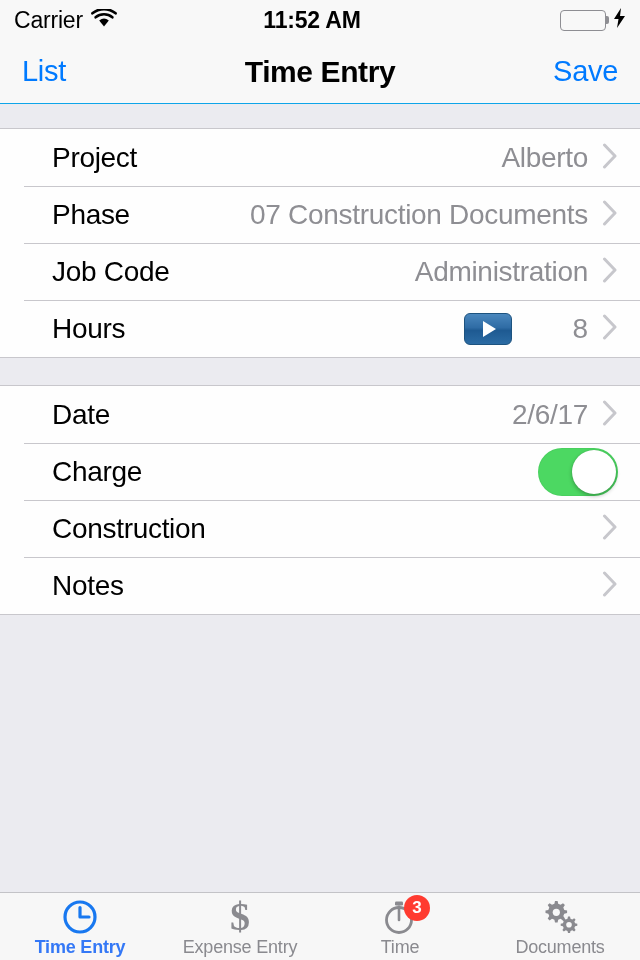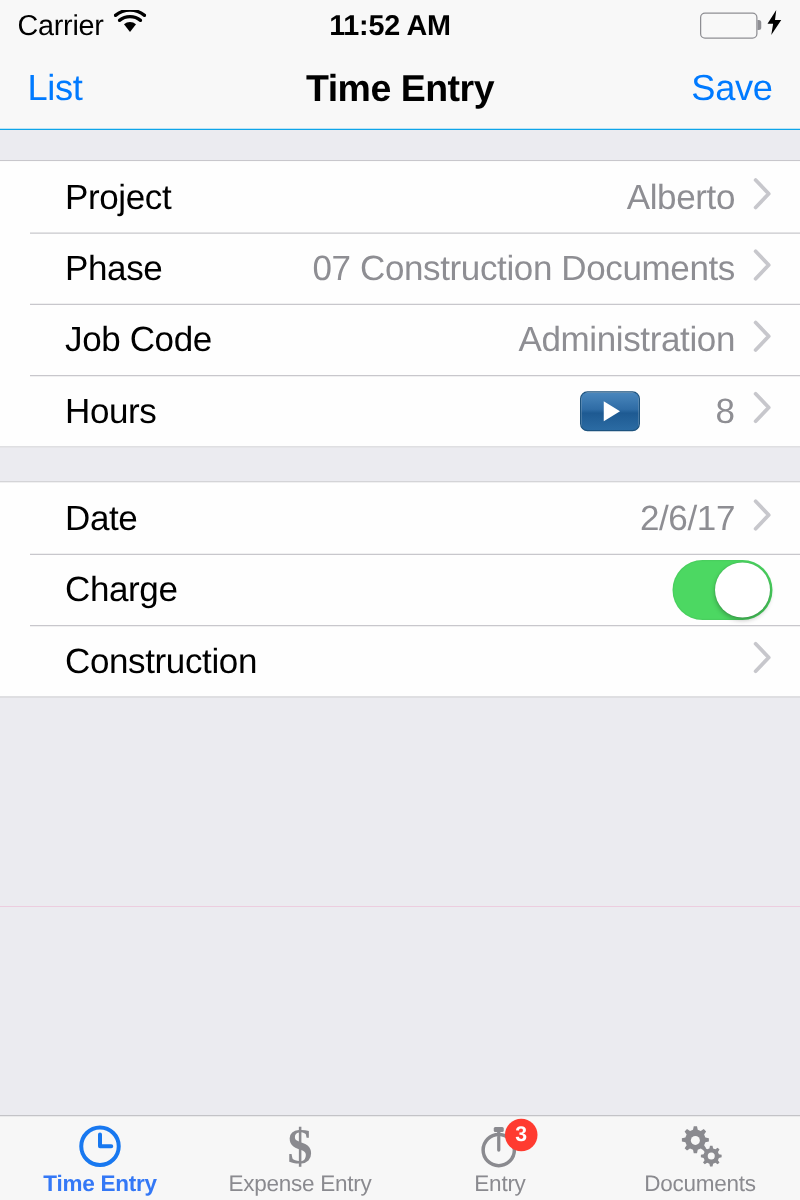--- a/index.html
+++ b/index.html
@@ -13,21 +13,21 @@
   body {
     font-family: "Liberation Sans", sans-serif;
     background: #ebebf0;
     -webkit-font-smoothing: antialiased;
   }
 
   .phone {
     position: relative;
     width: 640px;
     height: 960px;
-    background: #ec4899;
+    background: #0f172a;
     display: flex;
     flex-direction: column;
   }
 
   
   .status-bar {
     height: 40px;
     background: #f8f8f8;
     display: flex;
     align-items: center;
@@ -393,20 +393,29 @@
       <div class="cell">
         <span class="cell-label">Construction</span>
         <span class="cell-value"></span>
         <span class="chevron">
           <svg width="16" height="26" viewBox="0 0 16 26">
               <path d="M2.5 2 L13 13 L2.5 24" stroke="#c7c7cc" stroke-width="3" fill="none" stroke-linecap="round" stroke-linejoin="round"></path>
             </svg>
         </span>
       </div>
 
+      <div class="cell">
+        <span class="cell-label">Notes</span>
+        <span class="cell-value"></span>
+        <span class="chevron">
+          <svg width="16" height="26" viewBox="0 0 16 26">
+              <path d="M2.5 2 L13 13 L2.5 24" stroke="#c7c7cc" stroke-width="3" fill="none" stroke-linecap="round" stroke-linejoin="round"></path>
+            </svg>
+        </span>
+      </div>
 
     </div>
 
   </div>
 
   <div class="filler"></div>
 
   <div class="tab-bar">
 
     <div class="tab active">
@@ -430,21 +439,21 @@
       <span class="tab-icon">
         <svg width="36" height="36" viewBox="0 0 36 36">
           <circle cx="17" cy="21" r="12.5" stroke="#8a8a8f" stroke-width="2.8" fill="none"></circle>
           <path d="M17 10.5 L17 21" stroke="#8a8a8f" stroke-width="2.6" stroke-linecap="round"></path>
           <rect x="13" y="2.5" width="8" height="4" rx="1.2" fill="#8a8a8f"></rect>
           <path d="M17 6.5 L17 9" stroke="#8a8a8f" stroke-width="2.6"></path>
           <path d="M26 8 L30 12" stroke="#8a8a8f" stroke-width="2.8" stroke-linecap="round"></path>
         </svg>
         <span class="badge">3</span>
       </span>
-      <span class="tab-label">Entry</span>
+      <span class="tab-label">Time</span>
     </div>
 
     <div class="tab">
       <span class="tab-icon">
         <svg width="38" height="36" viewBox="0 0 38 36">
           <g fill="#8a8a8f">
             <path d="M14 2 l2.6 0 .6 2.8 2.4 1 2.4-1.6 1.9 1.9 -1.6 2.4 1 2.4 2.8 .6 0 2.6 -2.8 .6 -1 2.4 1.6 2.4 -1.9 1.9 -2.4-1.6 -2.4 1 -.6 2.8 -2.6 0 -.6-2.8 -2.4-1 -2.4 1.6 -1.9-1.9 1.6-2.4 -1-2.4 -2.8-.6 0-2.6 2.8-.6 1-2.4 -1.6-2.4 1.9-1.9 2.4 1.6 2.4-1 z"></path>
             <circle cx="15.3" cy="13.3" r="3.6" fill="#f7f7f7"></circle>
             <path d="M27 17.5 l2 0 .5 2.2 1.8 .75 1.85-1.25 1.45 1.45 -1.25 1.85 .75 1.8 2.2 .5 0 2 -2.2 .5 -.75 1.8 1.25 1.85 -1.45 1.45 -1.85-1.25 -1.8 .75 -.5 2.2 -2 0 -.5-2.2 -1.8-.75 -1.85 1.25 -1.45-1.45 1.25-1.85 -.75-1.8 -2.2-.5 0-2 2.2-.5 .75-1.8 -1.25-1.85 1.45-1.45 1.85 1.25 1.8-.75 z"></path>
             <circle cx="28" cy="25.8" r="2.8" fill="#f7f7f7"></circle>

